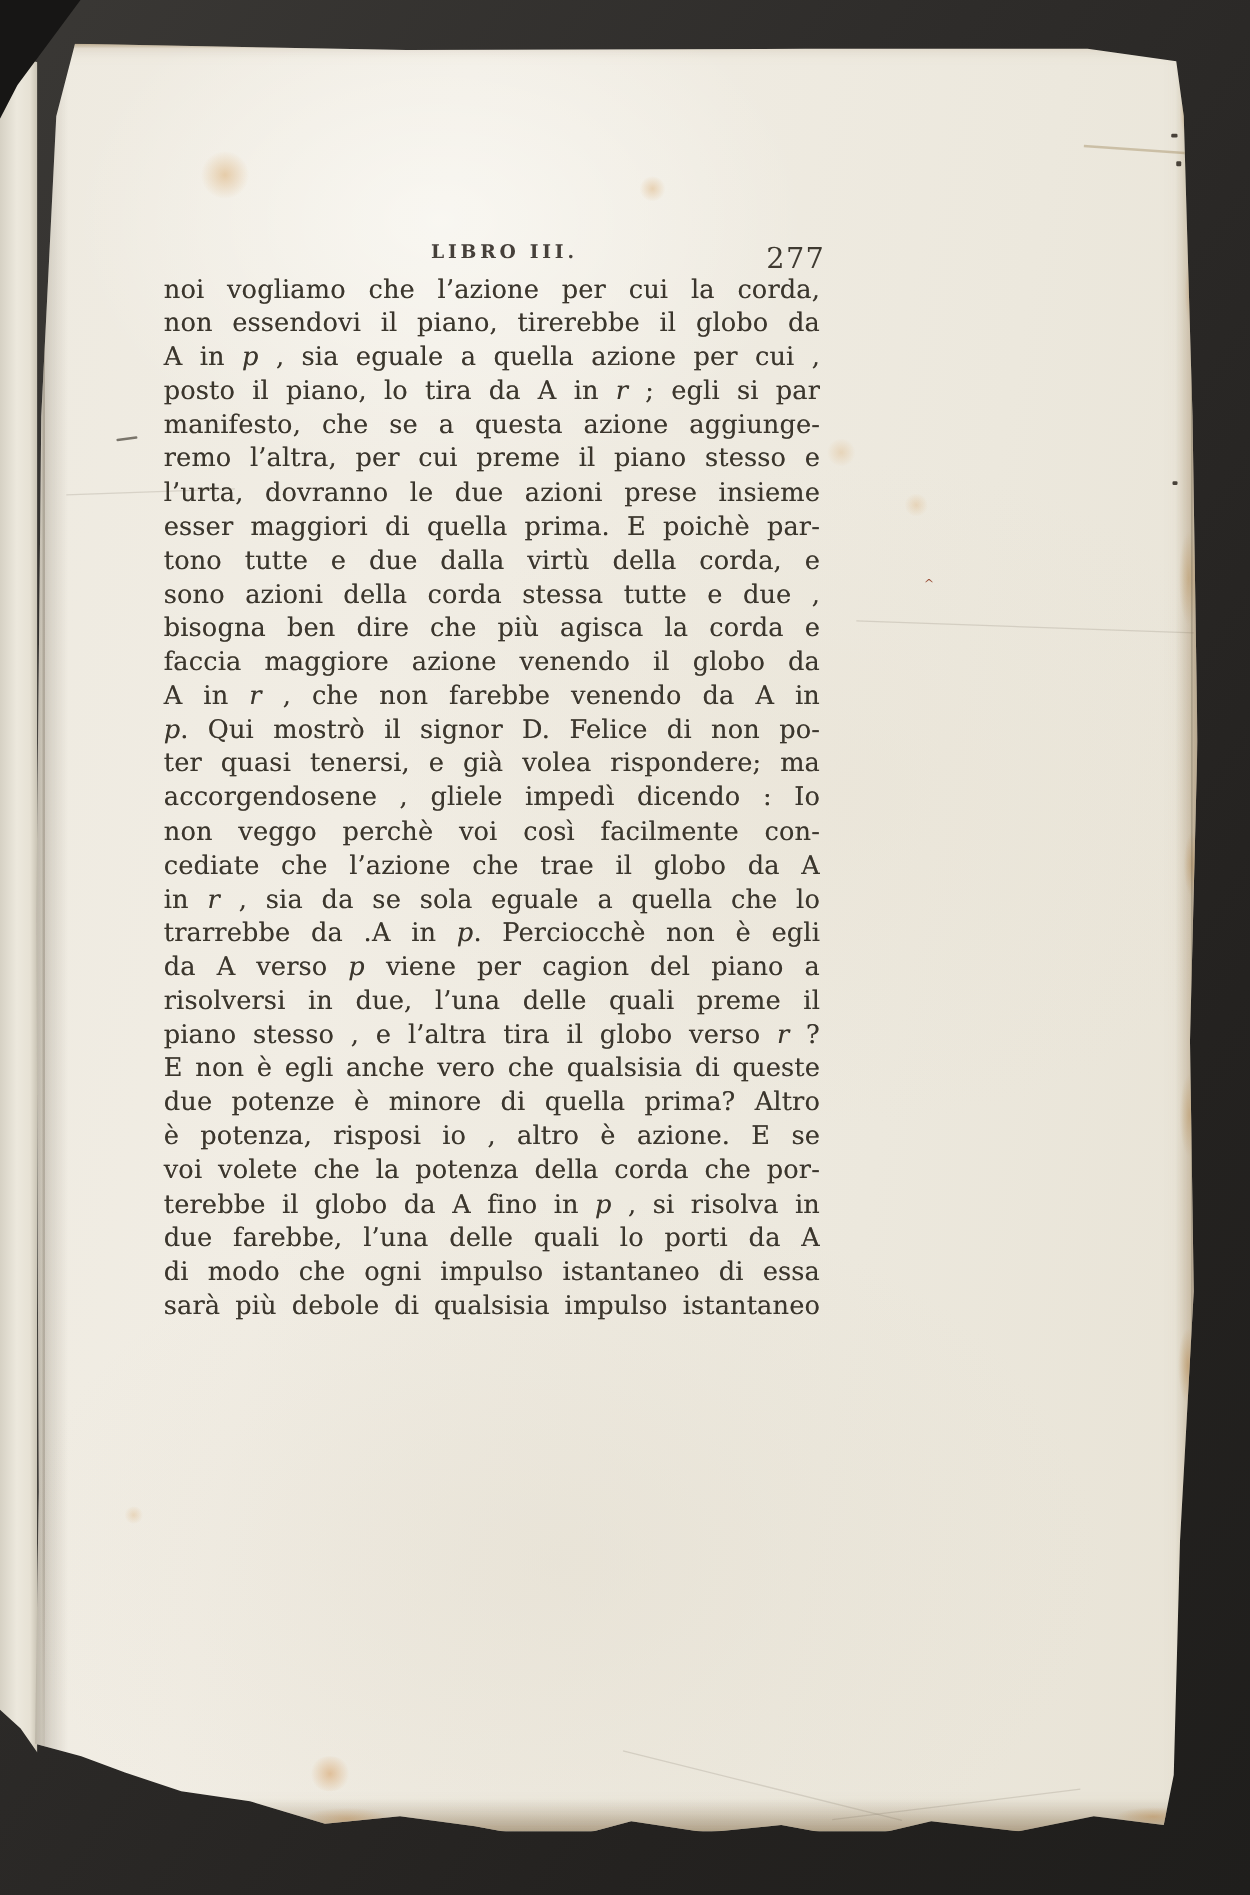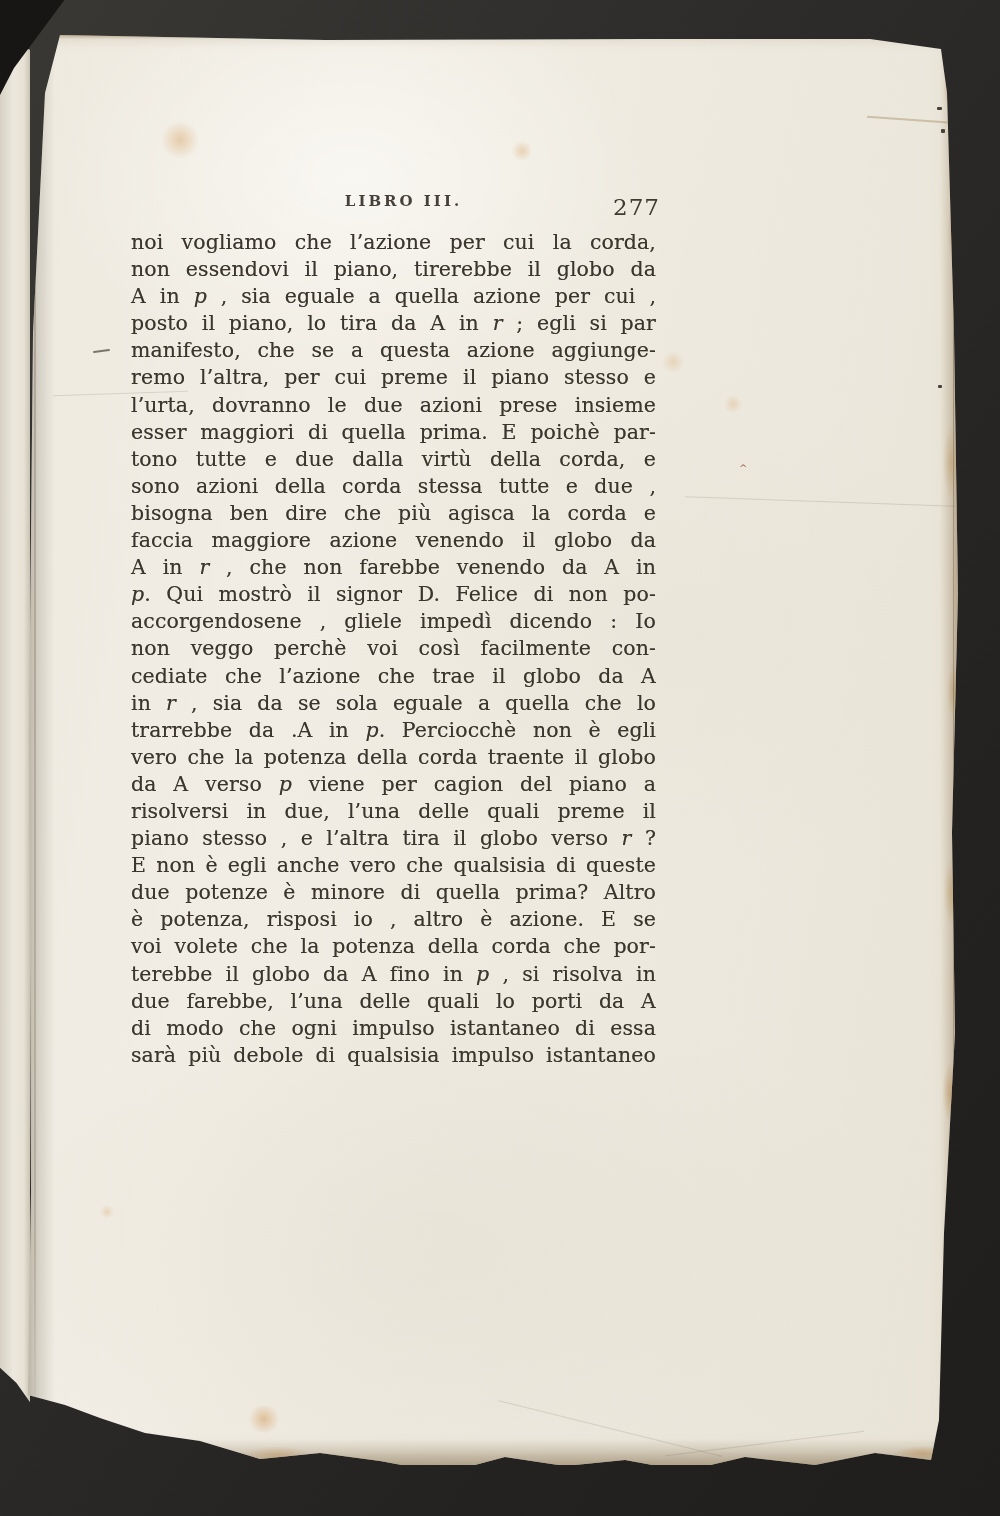--- a/index.html
+++ b/index.html
@@ -71,21 +71,21 @@
   .margin-dash{position:absolute;left:68px;top:317px;width:17px;height:2px;
     background:#7a756b;transform:rotate(-7deg);border-radius:1px;}
   .red-tick{position:absolute;left:714px;top:430px;color:#9a4f38;font-size:10px;line-height:10px;}
   .speck{position:absolute;background:#47413a;border-radius:1px;}
   
   .text-area{position:absolute;left:106px;top:158px;width:525px;color:var(--ink);}
   .header-row{position:relative;height:26px;text-align:right;}
   .running-title{position:absolute;left:50%;transform:translateX(-50%);margin-left:10px;top:1px;
     font-size:15px;font-weight:bold;letter-spacing:3px;color:#46403a;white-space:nowrap;}
   .page-number{position:absolute;right:-4px;top:3px;font-size:23px;color:#3f3a31;letter-spacing:1px;}
-  .text-block{margin-top:12px;}
+  .text-block{margin-top:1px;}
   .line{height:27.1px;line-height:27.1px;font-size:20.5px;
     text-align:justify;text-align-last:justify;white-space:normal;
     letter-spacing:.1px;color:var(--ink);
     text-shadow:0 0 .5px rgba(59,54,45,.55);}
   .line i{font-style:italic;}
 </style>
 </head>
 <body>
 
 <div class="scene">
@@ -130,26 +130,26 @@
           <div class="line">manifesto, che se a questa azione aggiunge-</div>
           <div class="line">remo l’altra, per cui preme il piano stesso e</div>
           <div class="line">l’urta, dovranno le due azioni prese insieme</div>
           <div class="line">esser maggiori di quella prima. E poichè par-</div>
           <div class="line">tono tutte e due dalla virtù della corda, e</div>
           <div class="line">sono azioni della corda stessa tutte e due ,</div>
           <div class="line">bisogna ben dire che più agisca la corda e</div>
           <div class="line">faccia maggiore azione venendo il globo da</div>
           <div class="line">A in <i>r</i> , che non farebbe venendo da A in</div>
           <div class="line"><i>p</i>. Qui mostrò il signor D. Felice di non po-</div>
+          <div class="line">ter quasi tenersi, e già volea rispondere; ma</div>
           <div class="line">accorgendosene , gliele impedì dicendo : Io</div>
           <div class="line">non veggo perchè voi così facilmente con-</div>
           <div class="line">cediate che l’azione che trae il globo da A</div>
           <div class="line">in <i>r</i> , sia da se sola eguale a quella che lo</div>
           <div class="line">trarrebbe da .A in <i>p</i>. Perciocchè non è egli</div>
-          <div class="line">vero che la potenza della corda traente il globo</div>
           <div class="line">da A verso <i>p</i> viene per cagion del piano a</div>
           <div class="line">risolversi in due, l’una delle quali preme il</div>
           <div class="line">piano stesso , e l’altra tira il globo verso <i>r</i> ?</div>
           <div class="line">E non è egli anche vero che qualsisia di queste</div>
           <div class="line">due potenze è minore di quella prima? Altro</div>
           <div class="line">è potenza, risposi io , altro è azione. E se</div>
           <div class="line">voi volete che la potenza della corda che por-</div>
           <div class="line">terebbe il globo da A fino in <i>p</i> , si risolva in</div>
           <div class="line">due farebbe, l’una delle quali lo porti da A</div>
           <div class="line">di modo che ogni impulso istantaneo di essa</div>

